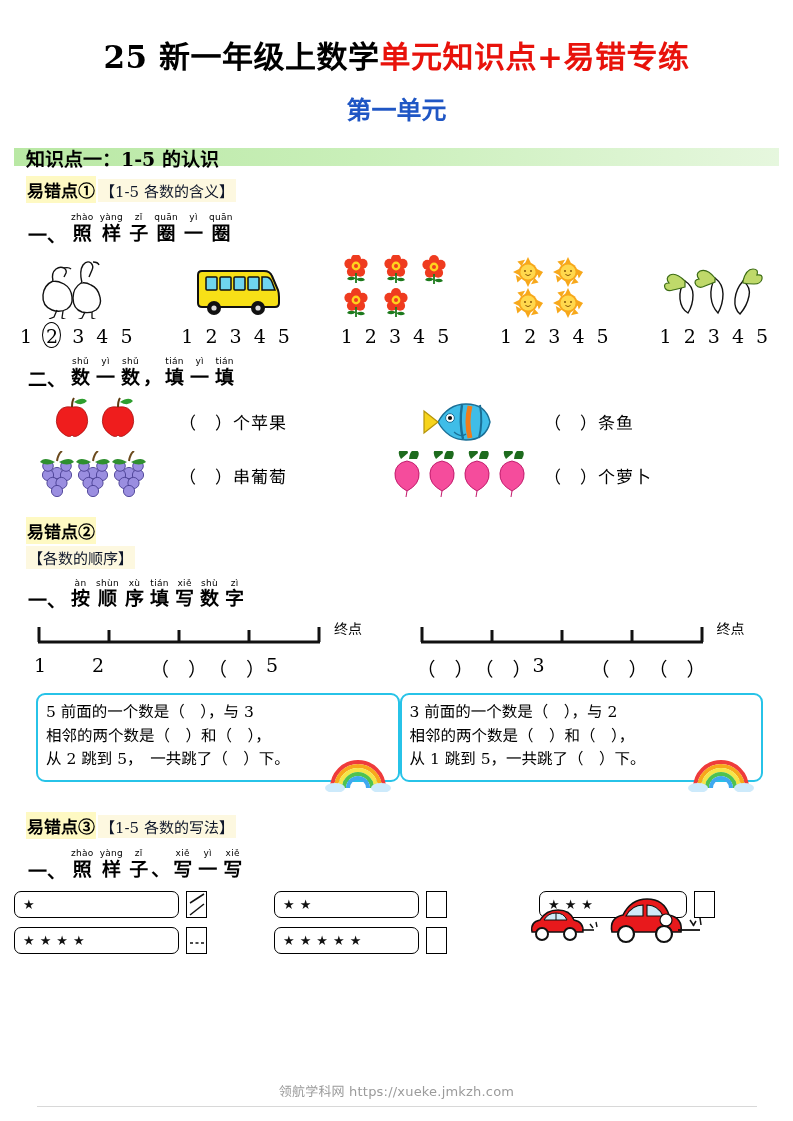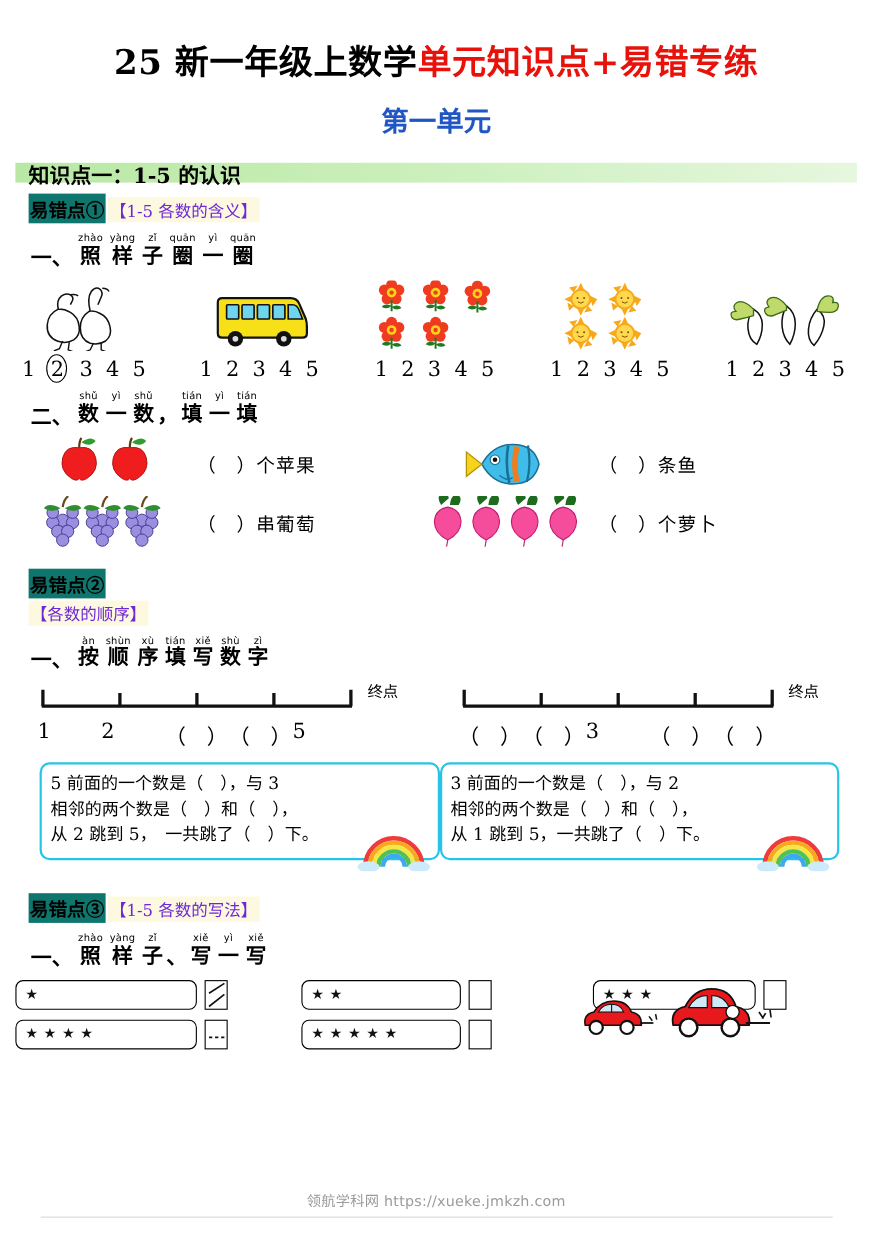--- a/index.html
+++ b/index.html
@@ -55,27 +55,27 @@
     margin: 10px 0 0 26px;
     display: flex;
     align-items: baseline;
     gap: 2px;
   }
   .pitfall-tag {
     font-family: "DejaVu Serif", "Liberation Serif", serif;
     font-weight: bold;
     font-size: 17px;
     color: #000;
-    background: #0f766e;
+    background: #fef9c3;
     padding: 1px 1px;
   }
   .pitfall-desc {
     font-family: "DejaVu Serif", "Liberation Serif", serif;
     font-size: 15px;
-    color: #6d28d9;
+    color: #0f172a;
     background: #fdf8e0;
     padding: 1px 2px;
   }
 
   
   .q-head { margin: 10px 0 0 28px; }
   .q-line { display: flex; align-items: flex-end; }
   .q-num {
     font-family: "DejaVu Serif", "Liberation Serif", serif;
     font-weight: bold;

